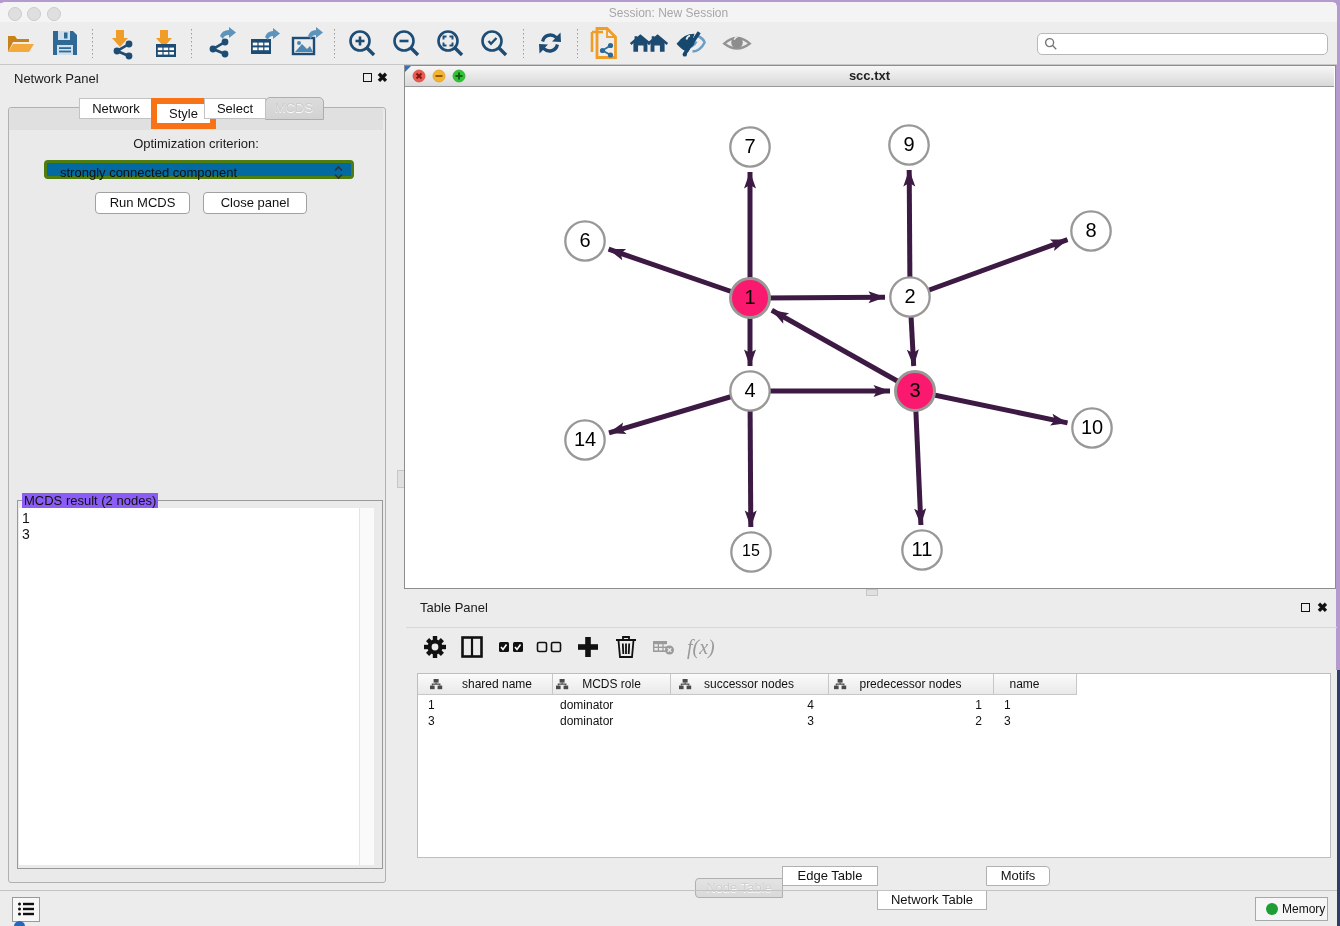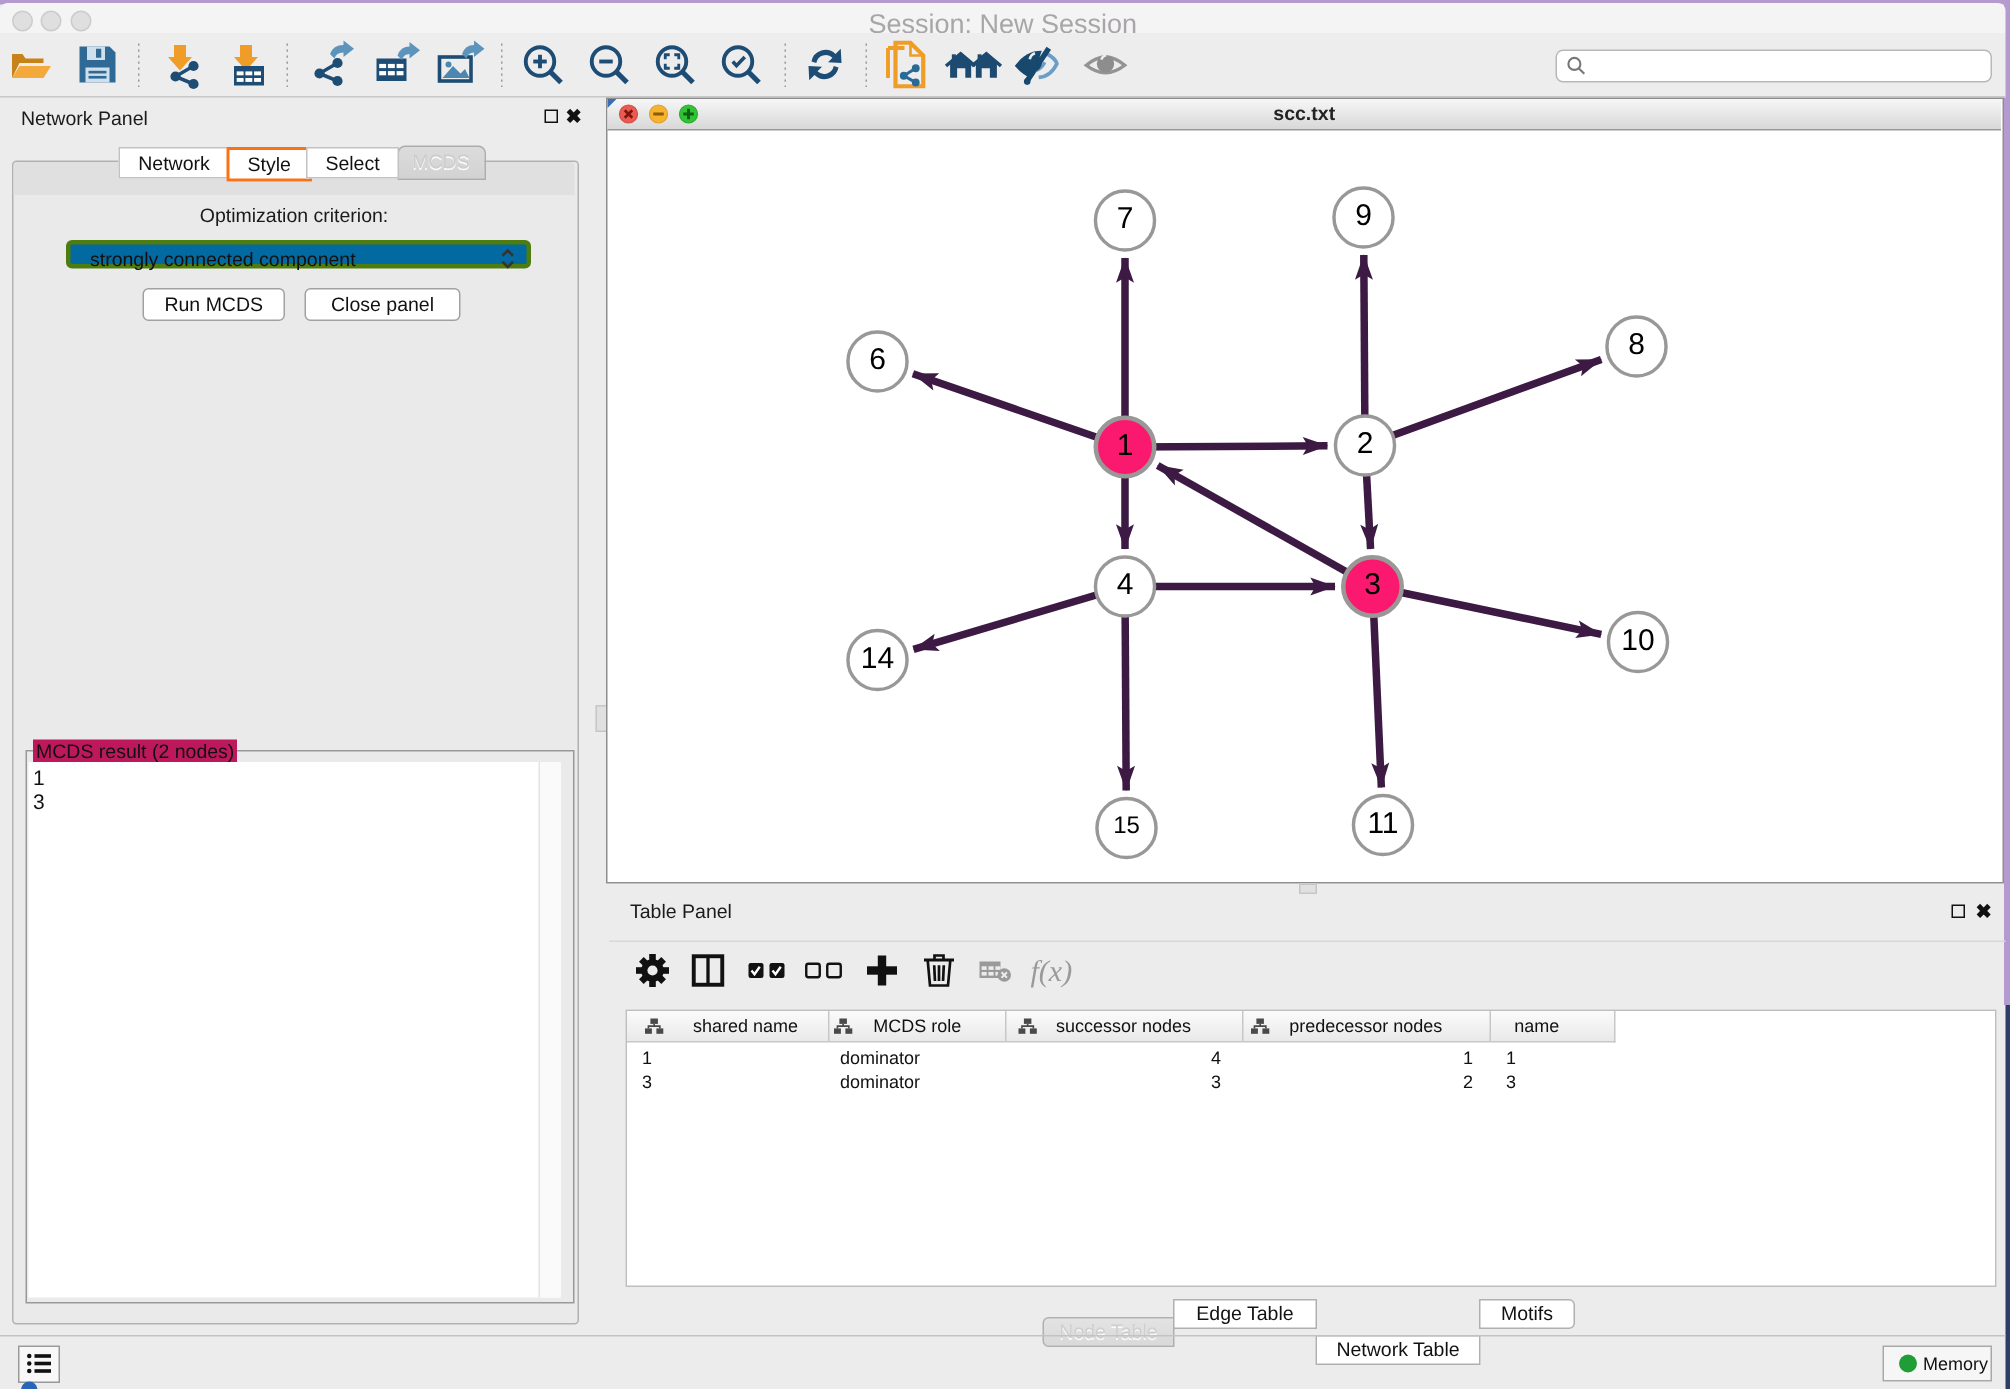--- a/index.html
+++ b/index.html
@@ -9,21 +9,21 @@
 </style></head>
 <body>
 
 <div class="abs" style="left:0;top:0;width:1340px;height:3px;background:#b49ace;"></div>
 <div class="abs" style="left:1336px;top:0;width:4px;height:670px;background:#b49ace;"></div>
 <div class="abs" style="left:1337px;top:670px;width:3px;height:256px;background:#2e3d66;"></div>
 <div class="abs" style="left:0;top:2px;width:1337px;height:20px;background:#f5f4f5;border-radius:5px 5px 0 0;"></div>
 <div class="abs" style="left:8px;top:7px;width:12px;height:12px;border-radius:50%;background:#e0dfe0;border:1px solid #cccbcc;"></div>
 <div class="abs" style="left:27px;top:7px;width:12px;height:12px;border-radius:50%;background:#e0dfe0;border:1px solid #cccbcc;"></div>
 <div class="abs" style="left:47px;top:7px;width:12px;height:12px;border-radius:50%;background:#e0dfe0;border:1px solid #cccbcc;"></div>
-<div class="abs" style="left:0;top:6px;width:1337px;text-align:center;font-size:18px;color:#a8a6a8;">Session: New Session</div>
+<div class="abs" style="left:0;top:6px;width:1337px;text-align:center;font-size:12px;color:#a8a6a8;">Session: New Session</div>
 
 <div class="abs" id="maintoolbar" style="left:0;top:22px;width:1337px;height:42px;background:#eeedee;border-bottom:1px solid #c9c8c9;"></div>
 <svg class="abs" style="left:0;top:22px" width="780" height="42" viewBox="0 0 780 42">
 <g fill="none">
 
 <g stroke="#9a9a9a" stroke-width="1" stroke-dasharray="1.5,2.5">
 <line x1="92.5" y1="7" x2="92.5" y2="36"></line>
         <line x1="191.5" y1="7" x2="191.5" y2="36"></line>
 <line x1="334.5" y1="7" x2="334.5" y2="36"></line>
         <line x1="523.5" y1="7" x2="523.5" y2="36"></line>
@@ -180,35 +180,35 @@
 
 <div class="abs" style="left:14px;top:71px;font-size:13px;color:#1a1a1a;">Network Panel</div>
 <div class="abs" style="left:363px;top:73px;width:9px;height:9px;border:1.6px solid #111;box-sizing:border-box;"></div>
 <div class="abs" style="left:377px;top:70px;font-size:13px;font-weight:bold;color:#111;">✖</div>
 
 <div class="abs" style="left:8px;top:107px;width:376px;height:774px;border:1px solid #b2b1b2;border-radius:3px;background:#eaeaea;"></div>
 <div class="abs" style="left:9px;top:108px;width:374px;height:22px;background:#e0e0e0;border-radius:3px 3px 0 0;"></div>
 
 <div class="abs" style="left:265px;top:97px;width:57px;height:21px;background:linear-gradient(#dcdcdc,#d2d2d2);border:1px solid #adadad;border-radius:5px 5px 0 0;"></div>
 <div class="abs" style="left:79px;top:98px;width:72px;height:19px;background:#fff;border:1px solid #c2c2c2;text-align:center;font-size:13px;line-height:19px;color:#111;">Network</div>
-<div class="abs" style="left:151px;top:98px;width:53px;height:19px;background:#fff;border:2px solid #f97316;text-align:center;font-size:13px;line-height:19px;color:#111;">Style</div>
+<div class="abs" style="left:151px;top:98px;width:53px;height:19px;background:#fff;border:6px solid #f97316;text-align:center;font-size:13px;line-height:19px;color:#111;">Style</div>
 <div class="abs" style="left:204px;top:98px;width:60px;height:19px;background:#fff;border:1px solid #c2c2c2;text-align:center;font-size:13px;line-height:19px;color:#111;">Select</div>
 <div class="abs" style="left:266px;top:98px;width:56px;height:20px;text-align:center;font-size:13px;line-height:20px;color:#cdcdcd;text-shadow:0 1px 0 #fafafa;">MCDS</div>
 
 <div class="abs" style="left:0;top:136px;width:392px;text-align:center;font-size:13px;color:#1a1a1a;">Optimization criterion:</div>
 <div class="abs" style="left:44px;top:160px;width:310px;height:19px;background:#0369a1;border:3px solid #4d7c0f;border-radius:4px;font-size:13px;line-height:19px;color:#111;padding-left:13px;box-sizing:border-box;">strongly connected component
 <svg width="11" height="15" viewBox="0 0 11 15" style="position:absolute;right:7px;top:2px;">
       <path d="M2 5.5 L5.5 2 L9 5.5 M2 9.5 L5.5 13 L9 9.5" fill="none" stroke="#333" stroke-width="1.7"></path>
     </svg>
 </div>
 <div class="abs" style="left:95px;top:192px;width:93px;height:20px;background:#fff;border:1px solid #a2a1a2;border-radius:4px;text-align:center;font-size:13px;line-height:20px;color:#111;">Run MCDS</div>
 <div class="abs" style="left:203px;top:192px;width:102px;height:20px;background:#fff;border:1px solid #a2a1a2;border-radius:4px;text-align:center;font-size:13px;line-height:20px;color:#111;">Close panel</div>
 
 <div class="abs" style="left:17px;top:500px;width:364px;height:367px;border:1px solid #9a999a;"></div>
-<div class="abs" style="left:22px;top:493px;background:#be185d;padding:0 2px;font-size:13px;color:#111;">MCDS result (2 nodes)</div>
+<div class="abs" style="left:22px;top:493px;background:#8b5cf6;padding:0 2px;font-size:13px;color:#111;">MCDS result (2 nodes)</div>
 <div class="abs" style="left:19px;top:508px;width:354px;height:357px;background:#fff;"></div>
 <div class="abs" style="left:359px;top:508px;width:14px;height:357px;background:#fafafa;border-left:1px solid #e4e4e4;"></div>
 <div class="abs" style="left:22px;top:511px;font-size:14px;color:#111;line-height:15.5px;">1<br>3</div>
 
 <div class="abs" style="left:397px;top:470px;width:6px;height:16px;background:#e0e0e0;border:1px solid #c6c6c6;"></div>
 
 <div class="abs" style="left:404px;top:65px;width:930px;height:522px;border:1px solid #8e8d8e;background:#fff;"></div>
 <div class="abs" style="left:405px;top:66px;width:929px;height:20px;background:linear-gradient(#f7f7f7,#d8d8d8);border-bottom:1px solid #9a999a;"></div>
 <div class="abs" style="left:405px;top:66px;width:929px;text-align:center;font-size:13px;font-weight:700;color:#222;line-height:20px;">scc.txt</div>
 <div class="abs" style="left:405px;top:66px;width:0;height:0;border-left:6px solid #3a6fb5;border-bottom:6px solid transparent;"></div>

